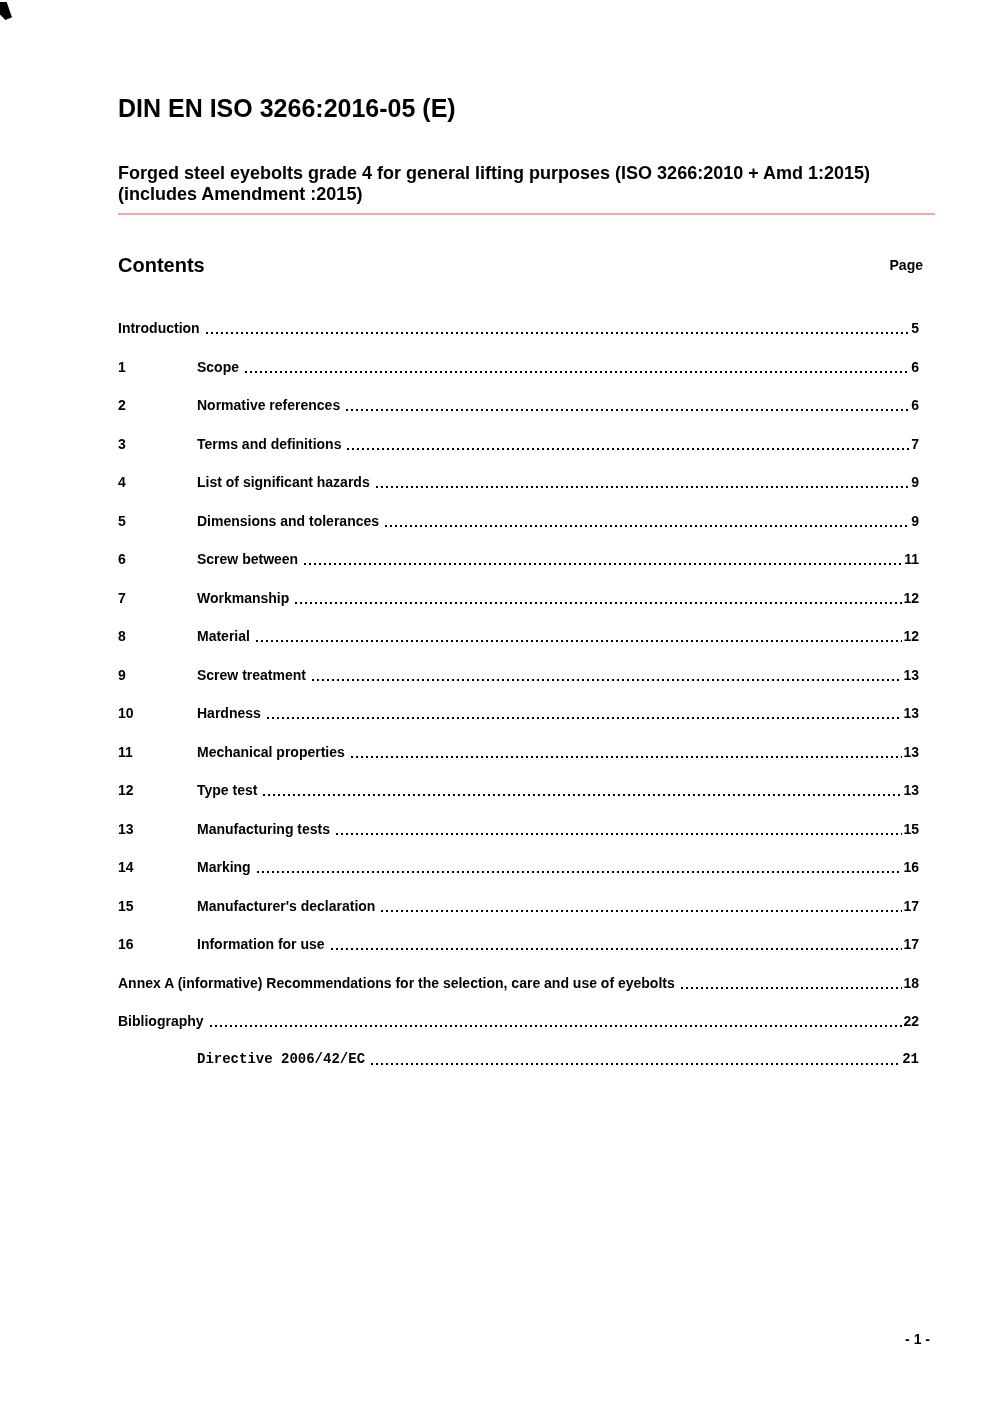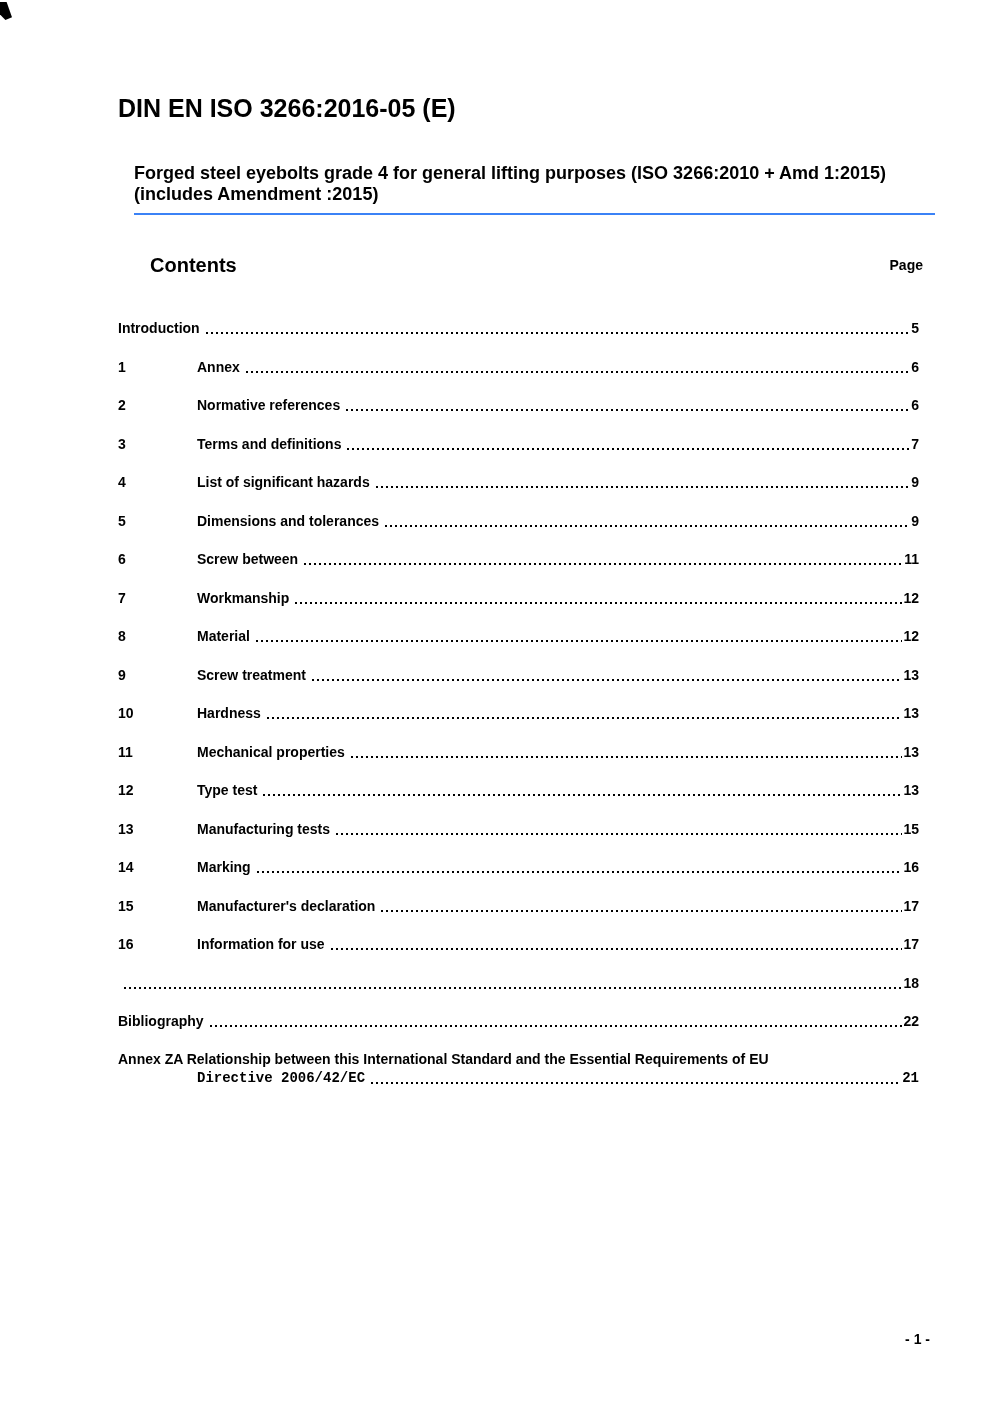--- a/index.html
+++ b/index.html
@@ -31,36 +31,35 @@
     width: 817px;
   }
   .doc-title {
     margin: 0;
     padding-top: 93px;
     font-size: 25px;
     line-height: 30px;
     letter-spacing: 0px;
   }
   .doc-subtitle {
-    margin: 40px 0 0 16px;
+    margin: 40px 0 0 0;
     font-size: 18px;
     line-height: 21px;
     padding-bottom: 8px;
-    border-bottom: 2px solid #3b82f6;
+    border-bottom: 2px solid #fca5a5;
   }
   .contents-header {
     margin-top: 38px;
     display: flex;
     justify-content: space-between;
     align-items: flex-end;
     line-height: 24px;
   }
   .contents-heading {
     font-size: 20px;
-    margin-left: 32px;
   }
   .page-label {
     font-size: 14px;
     padding-right: 12px;
     text-align: right;
   }
   .toc-list {
     margin-top: 41px;
     font-size: 14px;
   }
@@ -130,21 +129,21 @@
     </div>
 
     <div class="toc-list" id="toc-list">
         <div class="toc-row">
           <span class="toc-title">Introduction</span>
           <span class="leader"></span>
           <span class="toc-page">5</span>
         </div>
         <div class="toc-row">
           <span class="toc-num">1</span>
-          <span class="toc-title">Annex</span>
+          <span class="toc-title">Scope</span>
           <span class="leader"></span>
           <span class="toc-page">6</span>
         </div>
         <div class="toc-row">
           <span class="toc-num">2</span>
           <span class="toc-title">Normative references</span>
           <span class="leader"></span>
           <span class="toc-page">6</span>
         </div>
         <div class="toc-row">
@@ -225,30 +224,30 @@
           <span class="leader"></span>
           <span class="toc-page">17</span>
         </div>
         <div class="toc-row">
           <span class="toc-num">16</span>
           <span class="toc-title">Information for use</span>
           <span class="leader"></span>
           <span class="toc-page">17</span>
         </div>
         <div class="toc-row">
+          <span class="toc-title">Annex A (informative) Recommendations for the selection, care and use of eyebolts</span>
           <span class="leader"></span>
           <span class="toc-page">18</span>
         </div>
         <div class="toc-row">
           <span class="toc-title">Bibliography</span>
           <span class="leader"></span>
           <span class="toc-page">22</span>
         </div>
         <div class="toc-row wrap">
-          <div class="wrap-line1">Annex ZA Relationship between this International Standard and the Essential Requirements of EU</div>
           <div class="wrap-line2">
             <span class="indent"></span>
             <span class="toc-title">Directive 2006/42/EC</span>
             <span class="leader"></span>
             <span class="toc-page">21</span>
           </div>
         </div>
       </div>
   </div>
 

